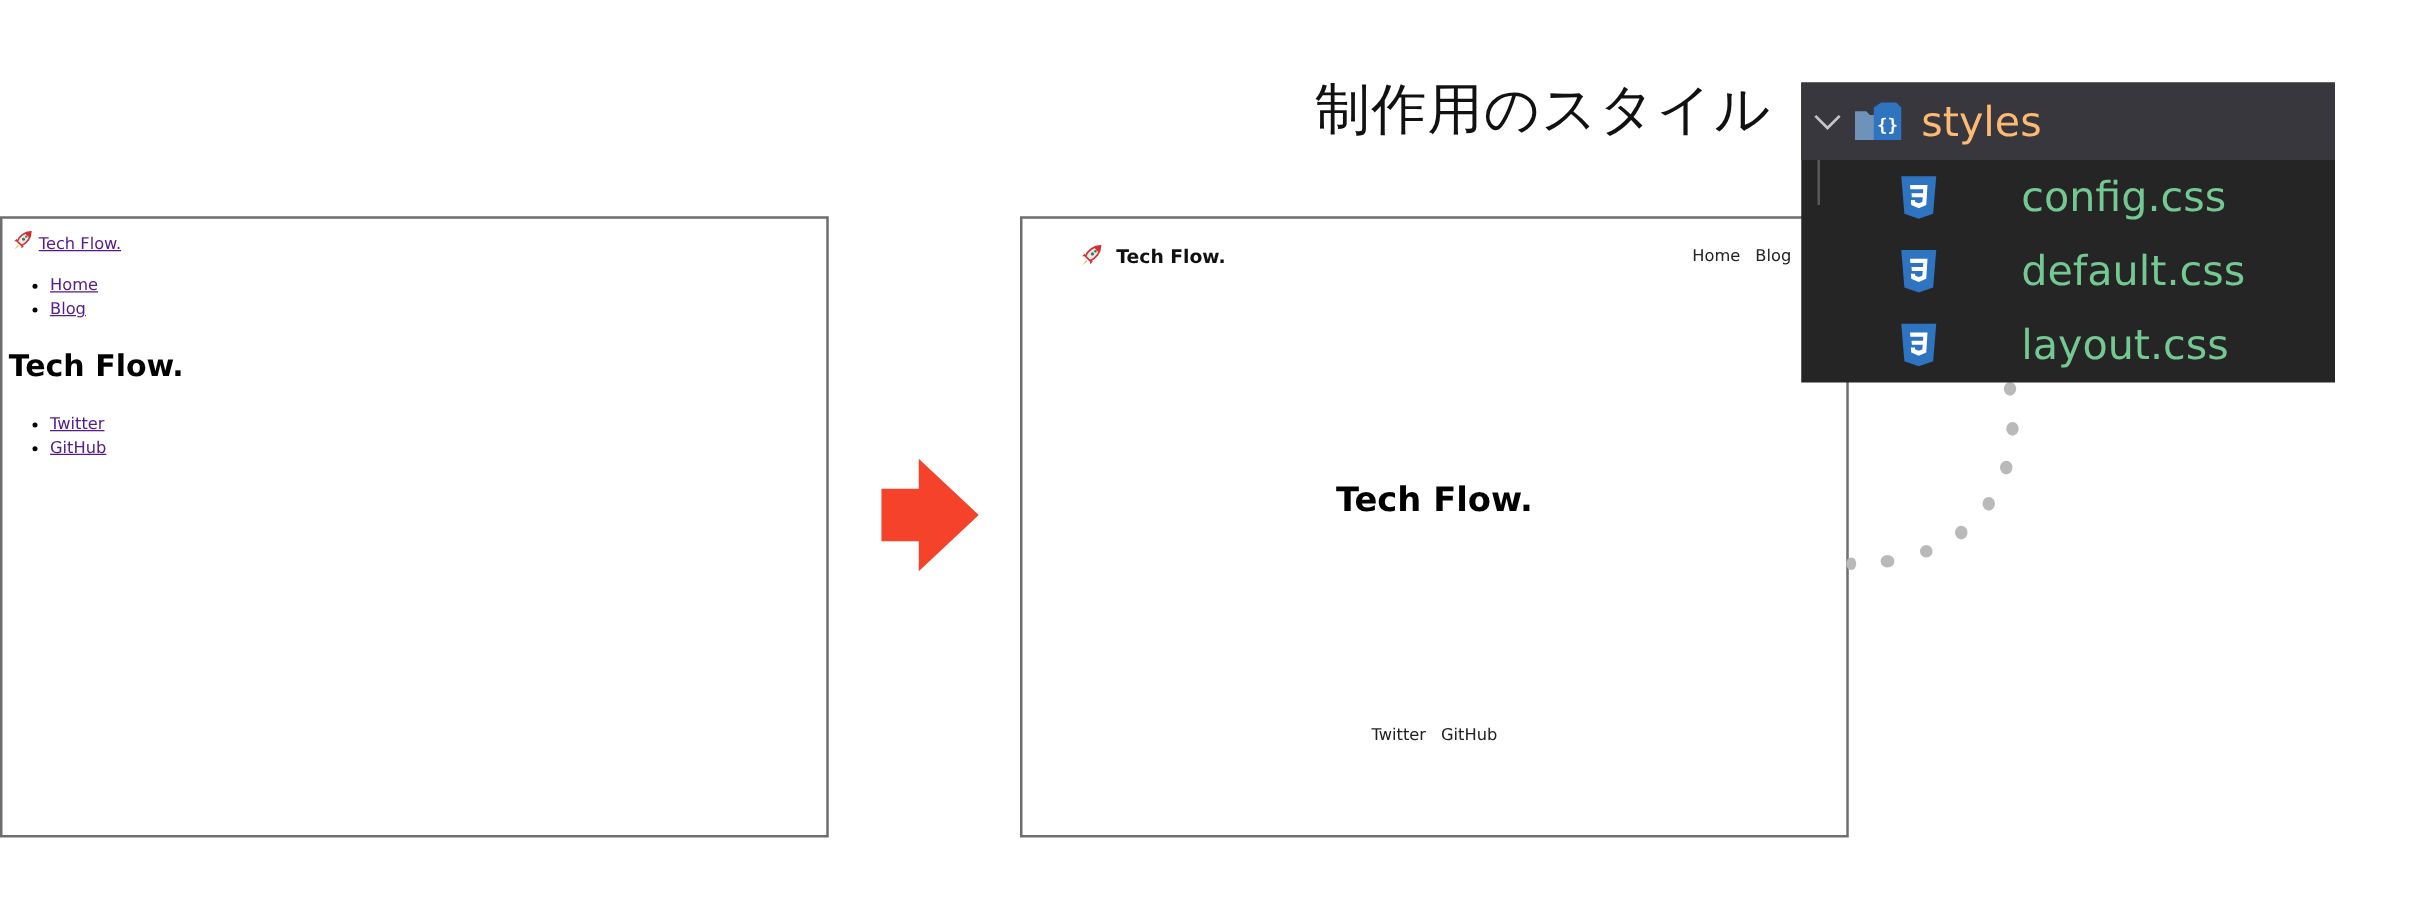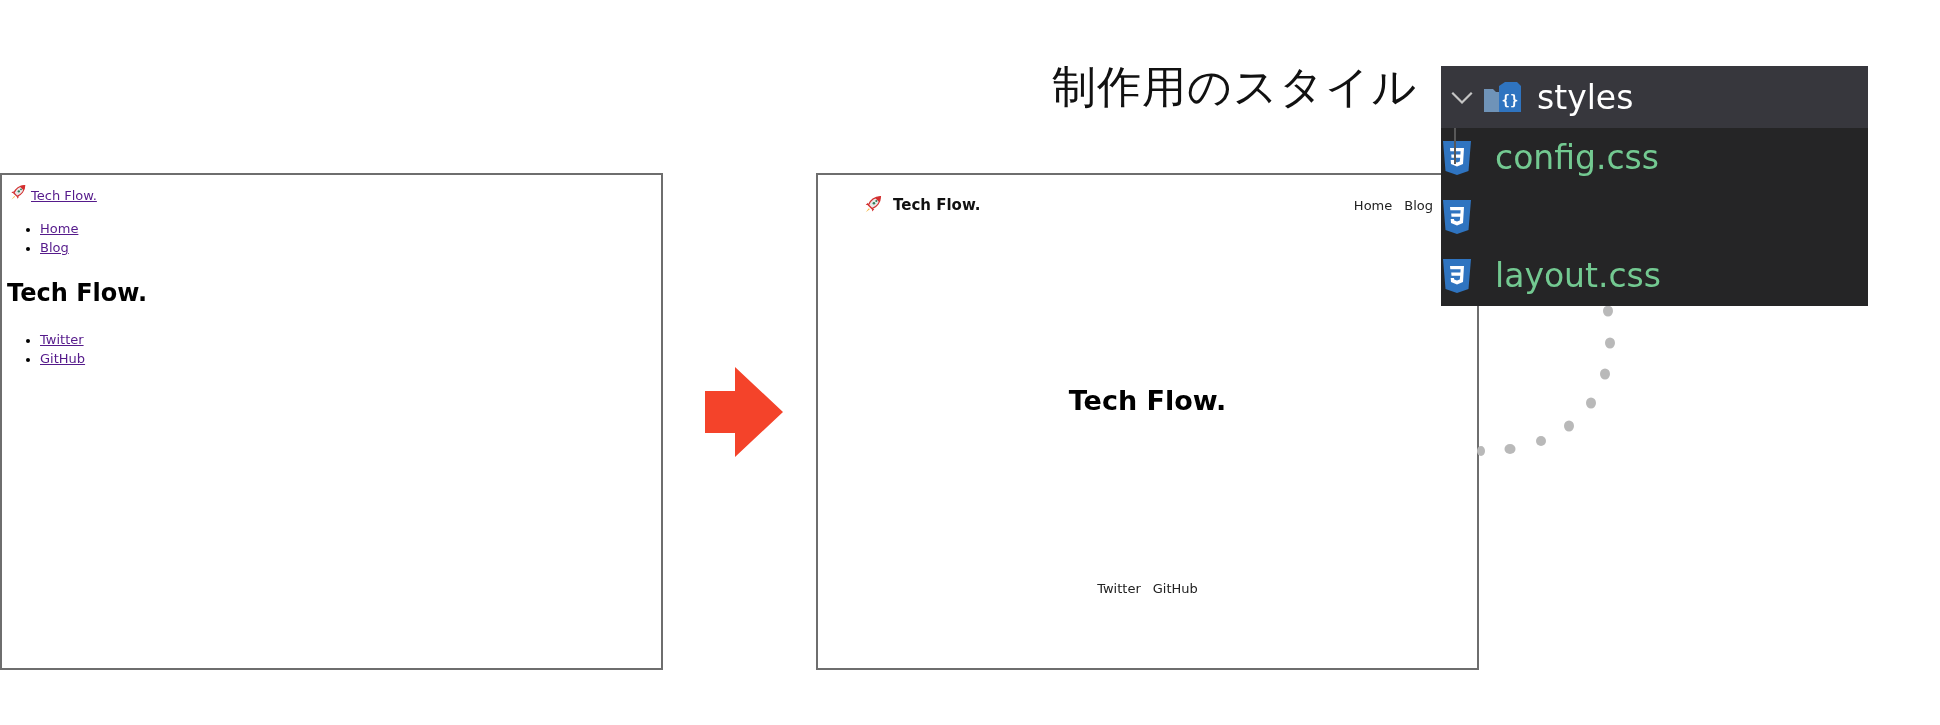--- a/index.html
+++ b/index.html
@@ -181,37 +181,39 @@
       width: 26px;
       height: 26px;
       margin-right: 8px;
     }
     .folder-icon {
       width: 40px;
       height: 34px;
       margin-right: 14px;
     }
     .folder-name {
-      color: #ffffff;
+      color: #fdba74;
       font-size: 33px;
       line-height: 1;
     }
     .indent-guide {
       position: absolute;
       left: 13px;
       top: 62px;
       width: 2px;
       height: 36px;
       background: #585858;
     }
     .file-row {
       height: 59px;
       display: flex;
       align-items: center;
+      padding-left: 78px;
       box-sizing: border-box;
+      gap: 44px;
     }
     .css-icon {
       width: 32px;
       height: 36px;
       margin-right: 22px;
     }
     .file-name {
       color: #73c991;
       font-size: 33px;
       line-height: 1;
@@ -306,20 +308,21 @@
       <path d="M2 1 L30 1 L27.5 31 L16 35 L4.5 31 Z" fill="#2f74c0"></path>
       <path d="M9 8 L23 8 L22 24 L16 26.5 L10 24 L9.7 20 L13 20 L13.2 21.6 L16 22.6 L18.8 21.6 L19.2 17.8 L10.5 17.8 L10.2 14.5 L19.4 14.5 L19.6 11.3 L9.3 11.3 Z" fill="#ffffff"></path>
     </svg>
     <span class="file-name">config.css</span>
   </div>
   <div class="file-row">
     <svg class="css-icon" viewBox="0 0 32 36">
       <path d="M2 1 L30 1 L27.5 31 L16 35 L4.5 31 Z" fill="#2f74c0"></path>
       <path d="M9 8 L23 8 L22 24 L16 26.5 L10 24 L9.7 20 L13 20 L13.2 21.6 L16 22.6 L18.8 21.6 L19.2 17.8 L10.5 17.8 L10.2 14.5 L19.4 14.5 L19.6 11.3 L9.3 11.3 Z" fill="#ffffff"></path>
     </svg>
+    <span class="file-name">default.css</span>
   </div>
   <div class="file-row">
     <svg class="css-icon" viewBox="0 0 32 36">
       <path d="M2 1 L30 1 L27.5 31 L16 35 L4.5 31 Z" fill="#2f74c0"></path>
       <path d="M9 8 L23 8 L22 24 L16 26.5 L10 24 L9.7 20 L13 20 L13.2 21.6 L16 22.6 L18.8 21.6 L19.2 17.8 L10.5 17.8 L10.2 14.5 L19.4 14.5 L19.6 11.3 L9.3 11.3 Z" fill="#ffffff"></path>
     </svg>
     <span class="file-name">layout.css</span>
   </div>
 </div>
 

